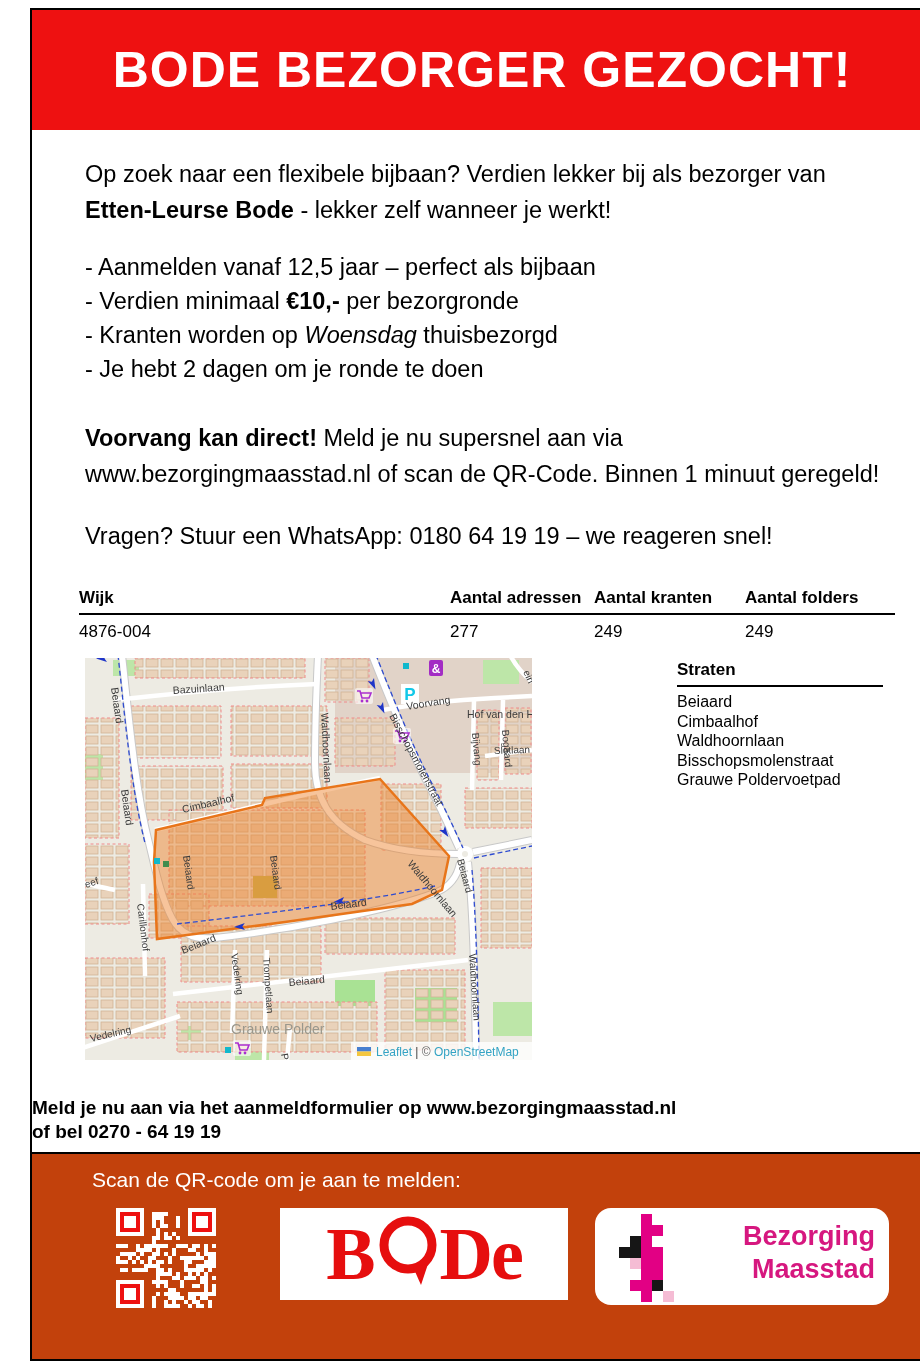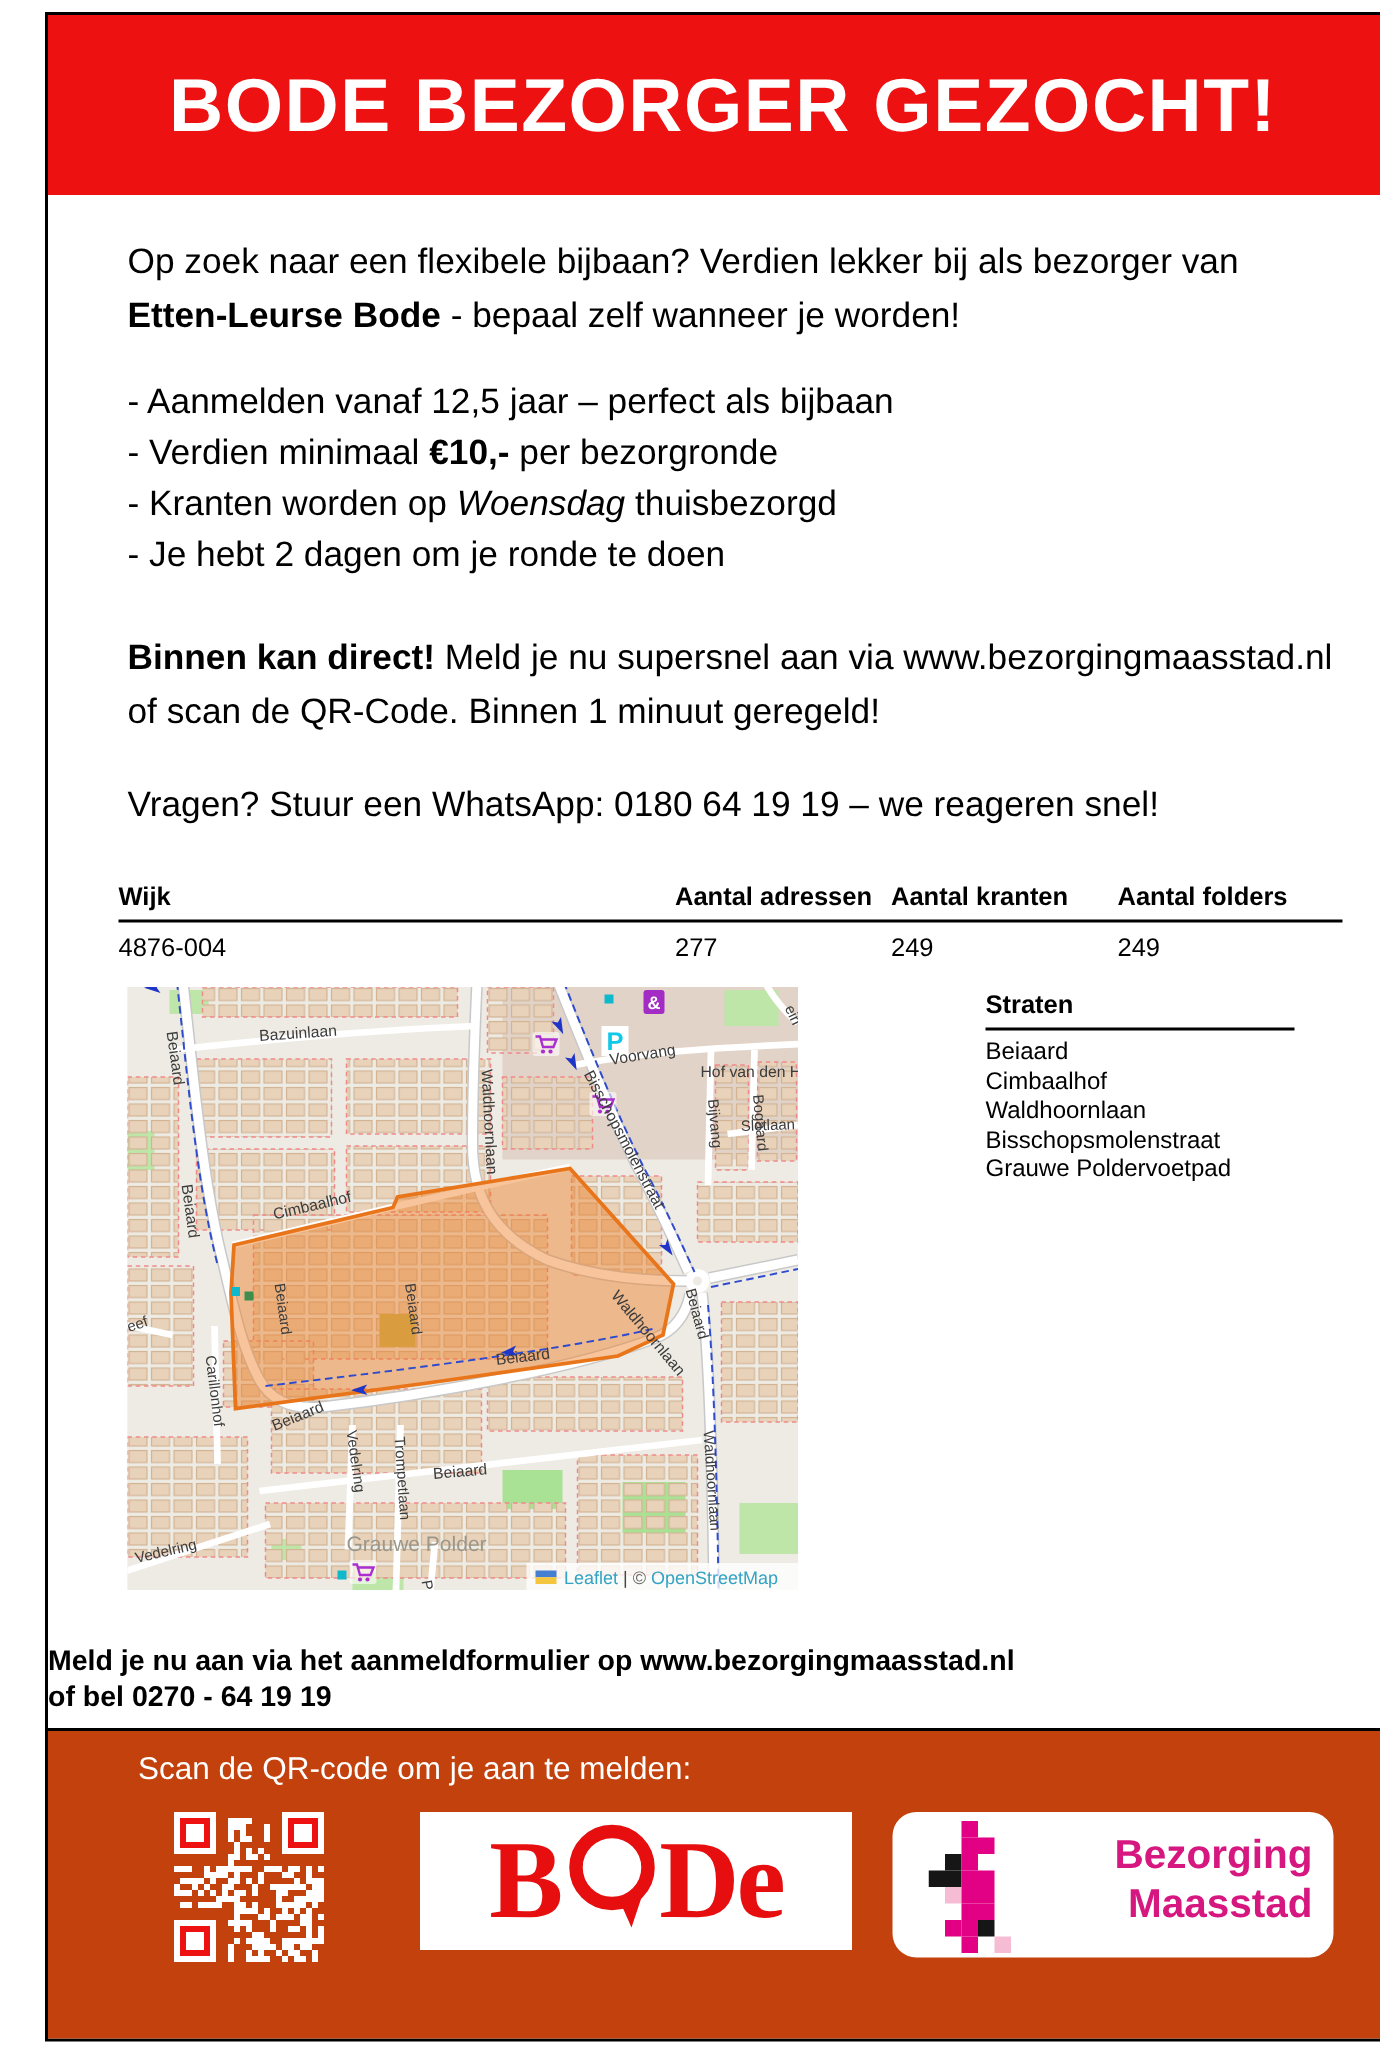--- a/index.html
+++ b/index.html
@@ -9,21 +9,21 @@
   .banner h1 { color:#fff; font-size:50px; font-weight:bold; letter-spacing:1px; white-space:nowrap; }
   .bodytext { position:absolute; left:53px; width:810px; font-size:23.5px; line-height:36px; }
   .bullets  { position:absolute; left:53px; width:810px; font-size:23.5px; line-height:34px; }
   b.seg { font-weight:bold; } i.seg { font-style:italic; }
   .wijk-table { position:absolute; left:47px; top:578px; width:816px; }
   .wt-row { display:grid; grid-template-columns:371px 144px 151px 150px; }
   .wt-head { font-weight:bold; font-size:17px; padding-bottom:5px; }
   .wt-rule { border-top:2.5px solid #000; }
   .wt-val { font-size:17px; padding-top:7px; }
   .mapwrap { position:absolute; left:53px; top:648px; width:447px; height:402px; background:#edebe3; }
-  .straten { position:absolute; left:625px; top:650px; width:206px; }
+  .straten { position:absolute; left:645px; top:650px; width:206px; }
   .straten .st-title { font-weight:bold; font-size:17px; padding-bottom:5px; border-bottom:2px solid #000; }
   .straten ul { list-style:none; margin-top:5px; }
   .straten li { font-size:16px; line-height:19.6px; }
   .cta { position:absolute; left:0; top:1086px; width:100%; text-align:left; font-weight:bold; font-size:19px; line-height:24px; }
   .footer { position:absolute; left:0; top:1142px; width:100%; height:211px; background:#c2410c; border-top:2px solid #000; }
   .qr-label { position:absolute; left:60px; top:14px; color:#fff; font-size:21px; }
   .qr-box { position:absolute; left:82px; top:52px; }
   .logo-box { position:absolute; background:#fff; }
   .bode-box { left:248px; top:54px; width:288px; height:92px; display:flex; align-items:center; justify-content:center; }
   .bode-word { color:#e60e0e; font-family:"Liberation Serif", serif; font-weight:bold; font-size:74px; line-height:74px; display:flex; align-items:center; letter-spacing:-2px; }
@@ -34,30 +34,30 @@
 </style>
 </head>
 <body>
 
 <div class="page">
 
   <div class="banner">
     <h1>BODE BEZORGER GEZOCHT!</h1>
   </div>
 
-  <p class="bodytext" style="top:146px;"><span>Op zoek naar een flexibele bijbaan? Verdien lekker bij als bezorger van </span><b class="seg">Etten-Leurse Bode</b><span> - bepaal zelf wanneer je worden!</span></p>
+  <p class="bodytext" style="top:146px;"><span>Op zoek naar een flexibele bijbaan? Verdien lekker bij als bezorger van </span><b class="seg">Etten-Leurse Bode</b><span> - lekker zelf wanneer je werkt!</span></p>
 
   <div class="bullets" style="top:240px;">
     <div><span>- Aanmelden vanaf 12,5 jaar – perfect als bijbaan</span><b class="seg"></b><i class="seg"></i><span></span></div>
     <div><span>- Verdien minimaal </span><b class="seg">€10,-</b><i class="seg"></i><span> per bezorgronde</span></div>
     <div><span>- Kranten worden op </span><b class="seg"></b><i class="seg">Woensdag</i><span> thuisbezorgd</span></div>
     <div><span>- Je hebt 2 dagen om je ronde te doen</span><b class="seg"></b><i class="seg"></i><span></span></div>
   </div>
 
-  <p class="bodytext" style="top:410px;"><b class="seg">Binnen kan direct!</b><span> Meld je nu supersnel aan via www.bezorgingmaasstad.nl of scan de QR-Code. Binnen 1 minuut geregeld!</span></p>
+  <p class="bodytext" style="top:410px;"><b class="seg">Voorvang kan direct!</b><span> Meld je nu supersnel aan via www.bezorgingmaasstad.nl of scan de QR-Code. Binnen 1 minuut geregeld!</span></p>
 
   <p class="bodytext" style="top:508px;">Vragen? Stuur een WhatsApp: 0180 64 19 19 – we reageren snel!</p>
 
   <div class="wijk-table">
     <div class="wt-row">
       <div class="wt-head">Wijk</div>
       <div class="wt-head">Aantal adressen</div>
       <div class="wt-head">Aantal kranten</div>
       <div class="wt-head">Aantal folders</div>
     </div>

